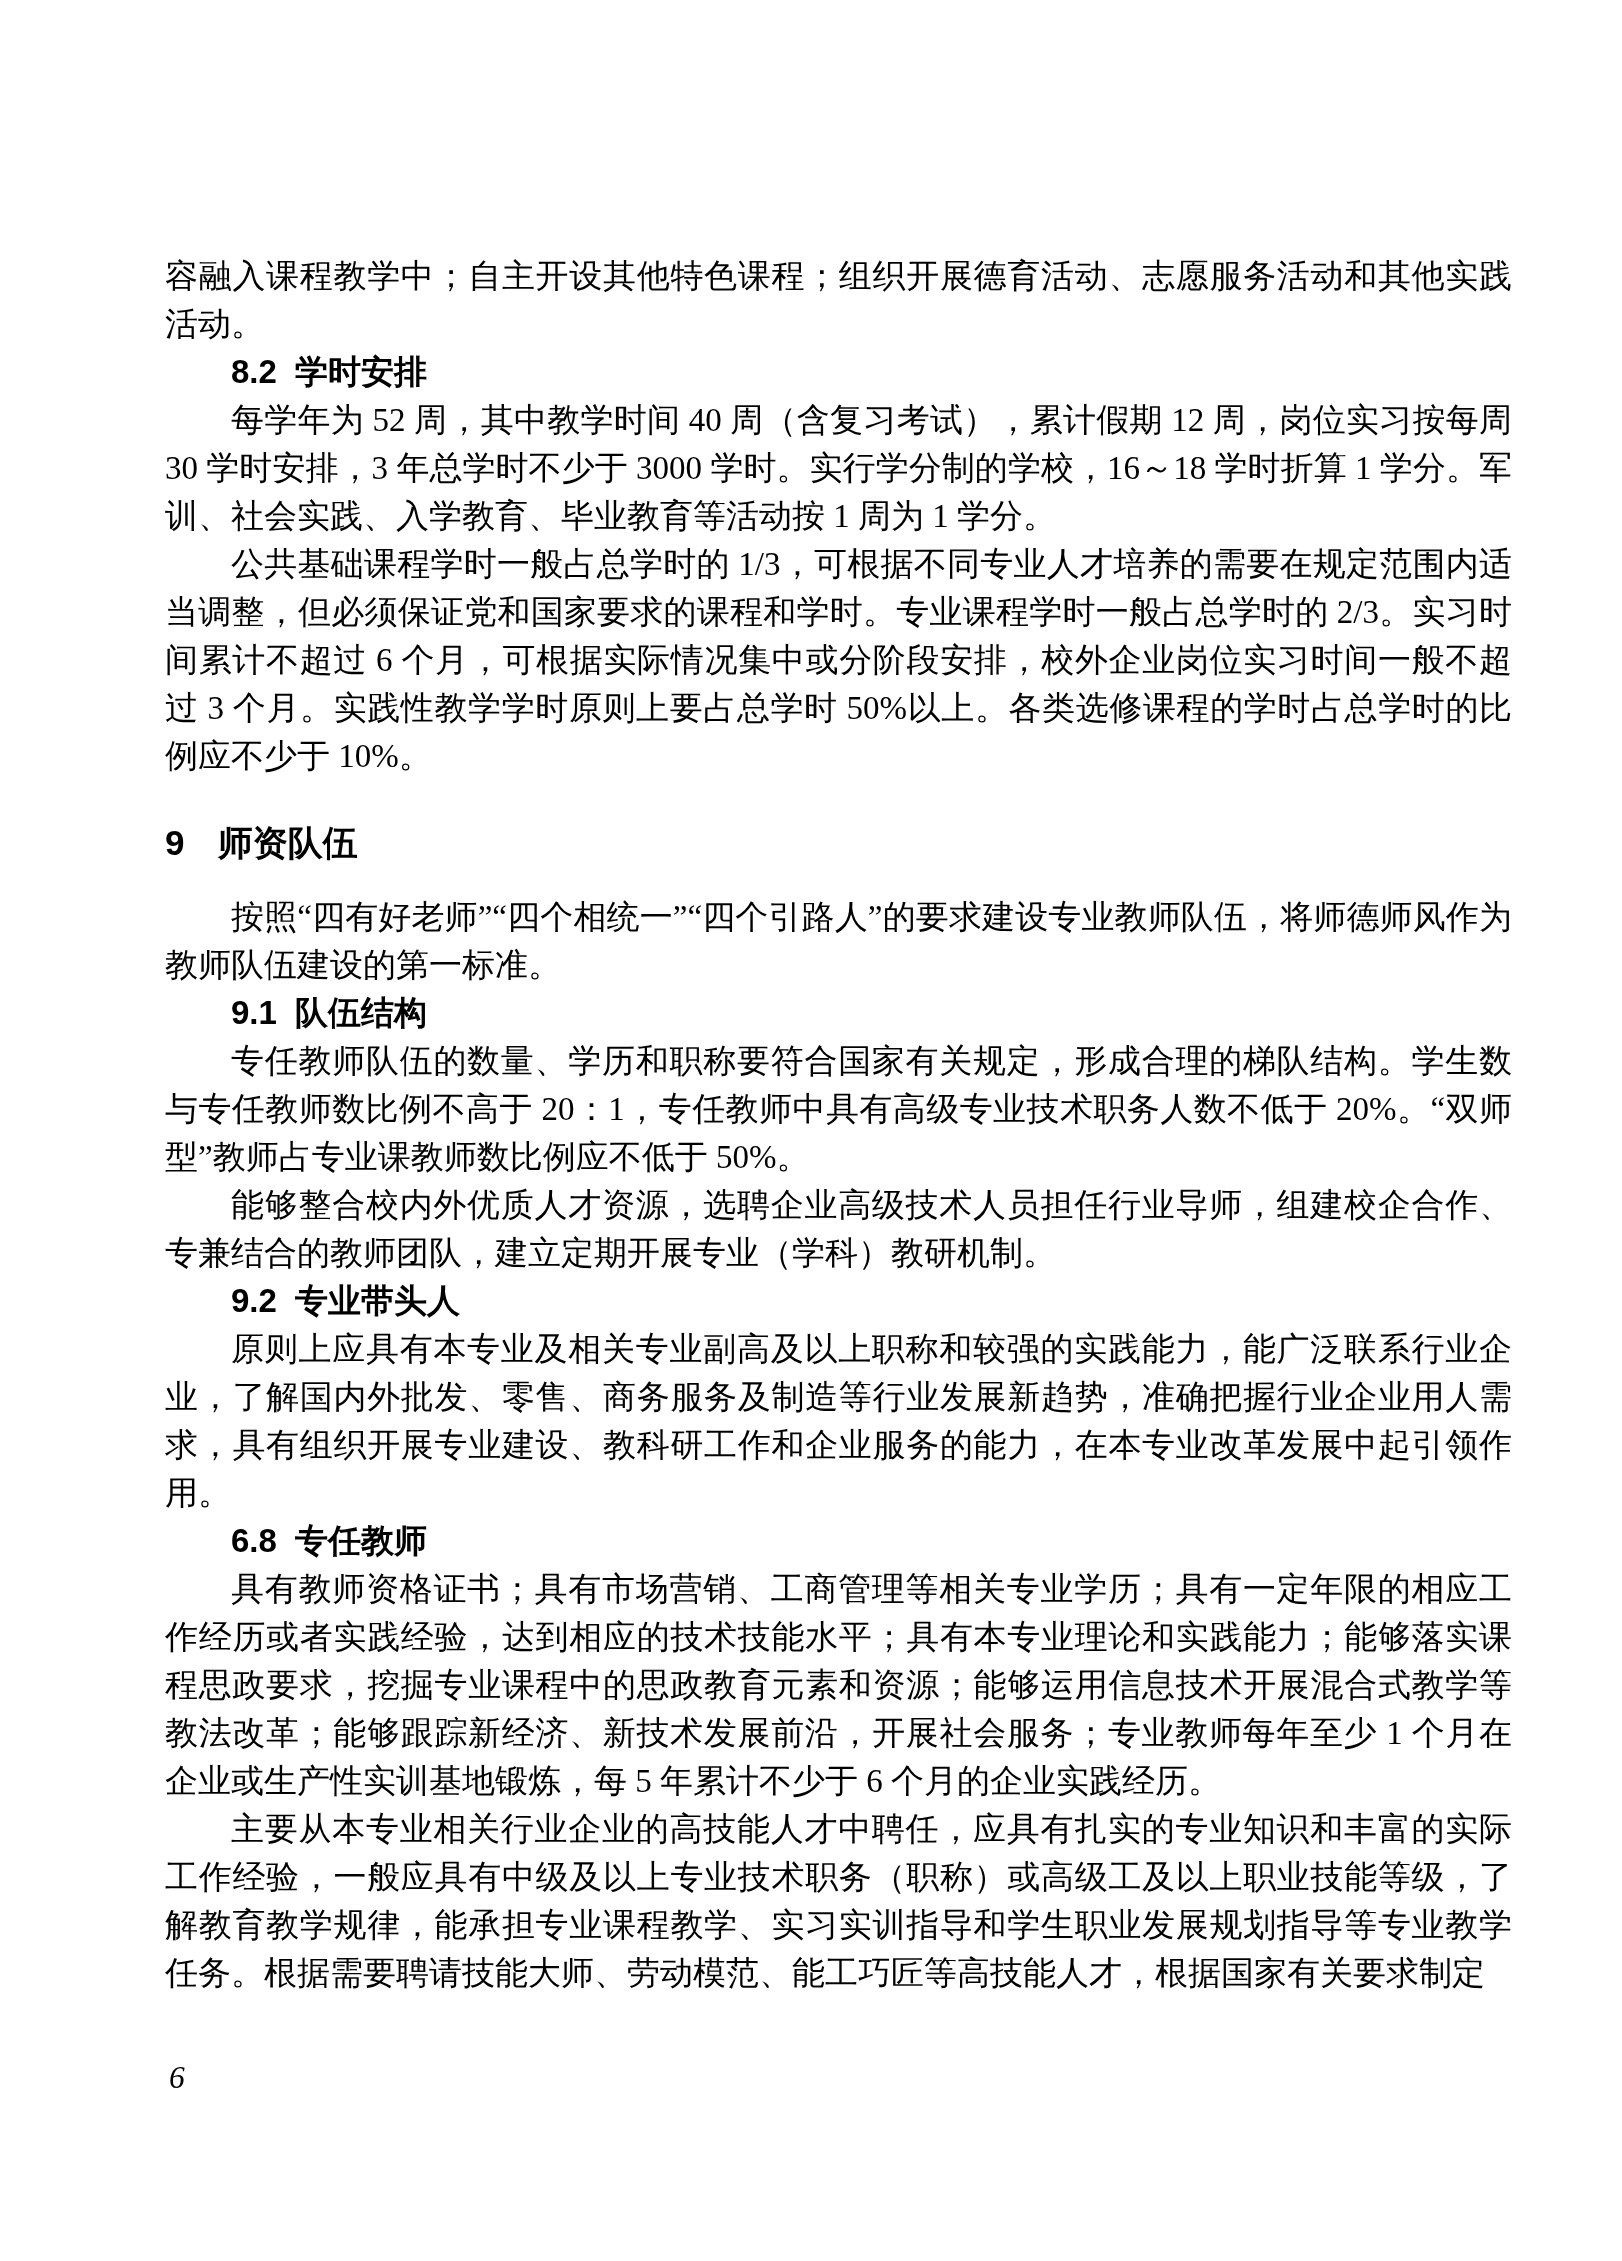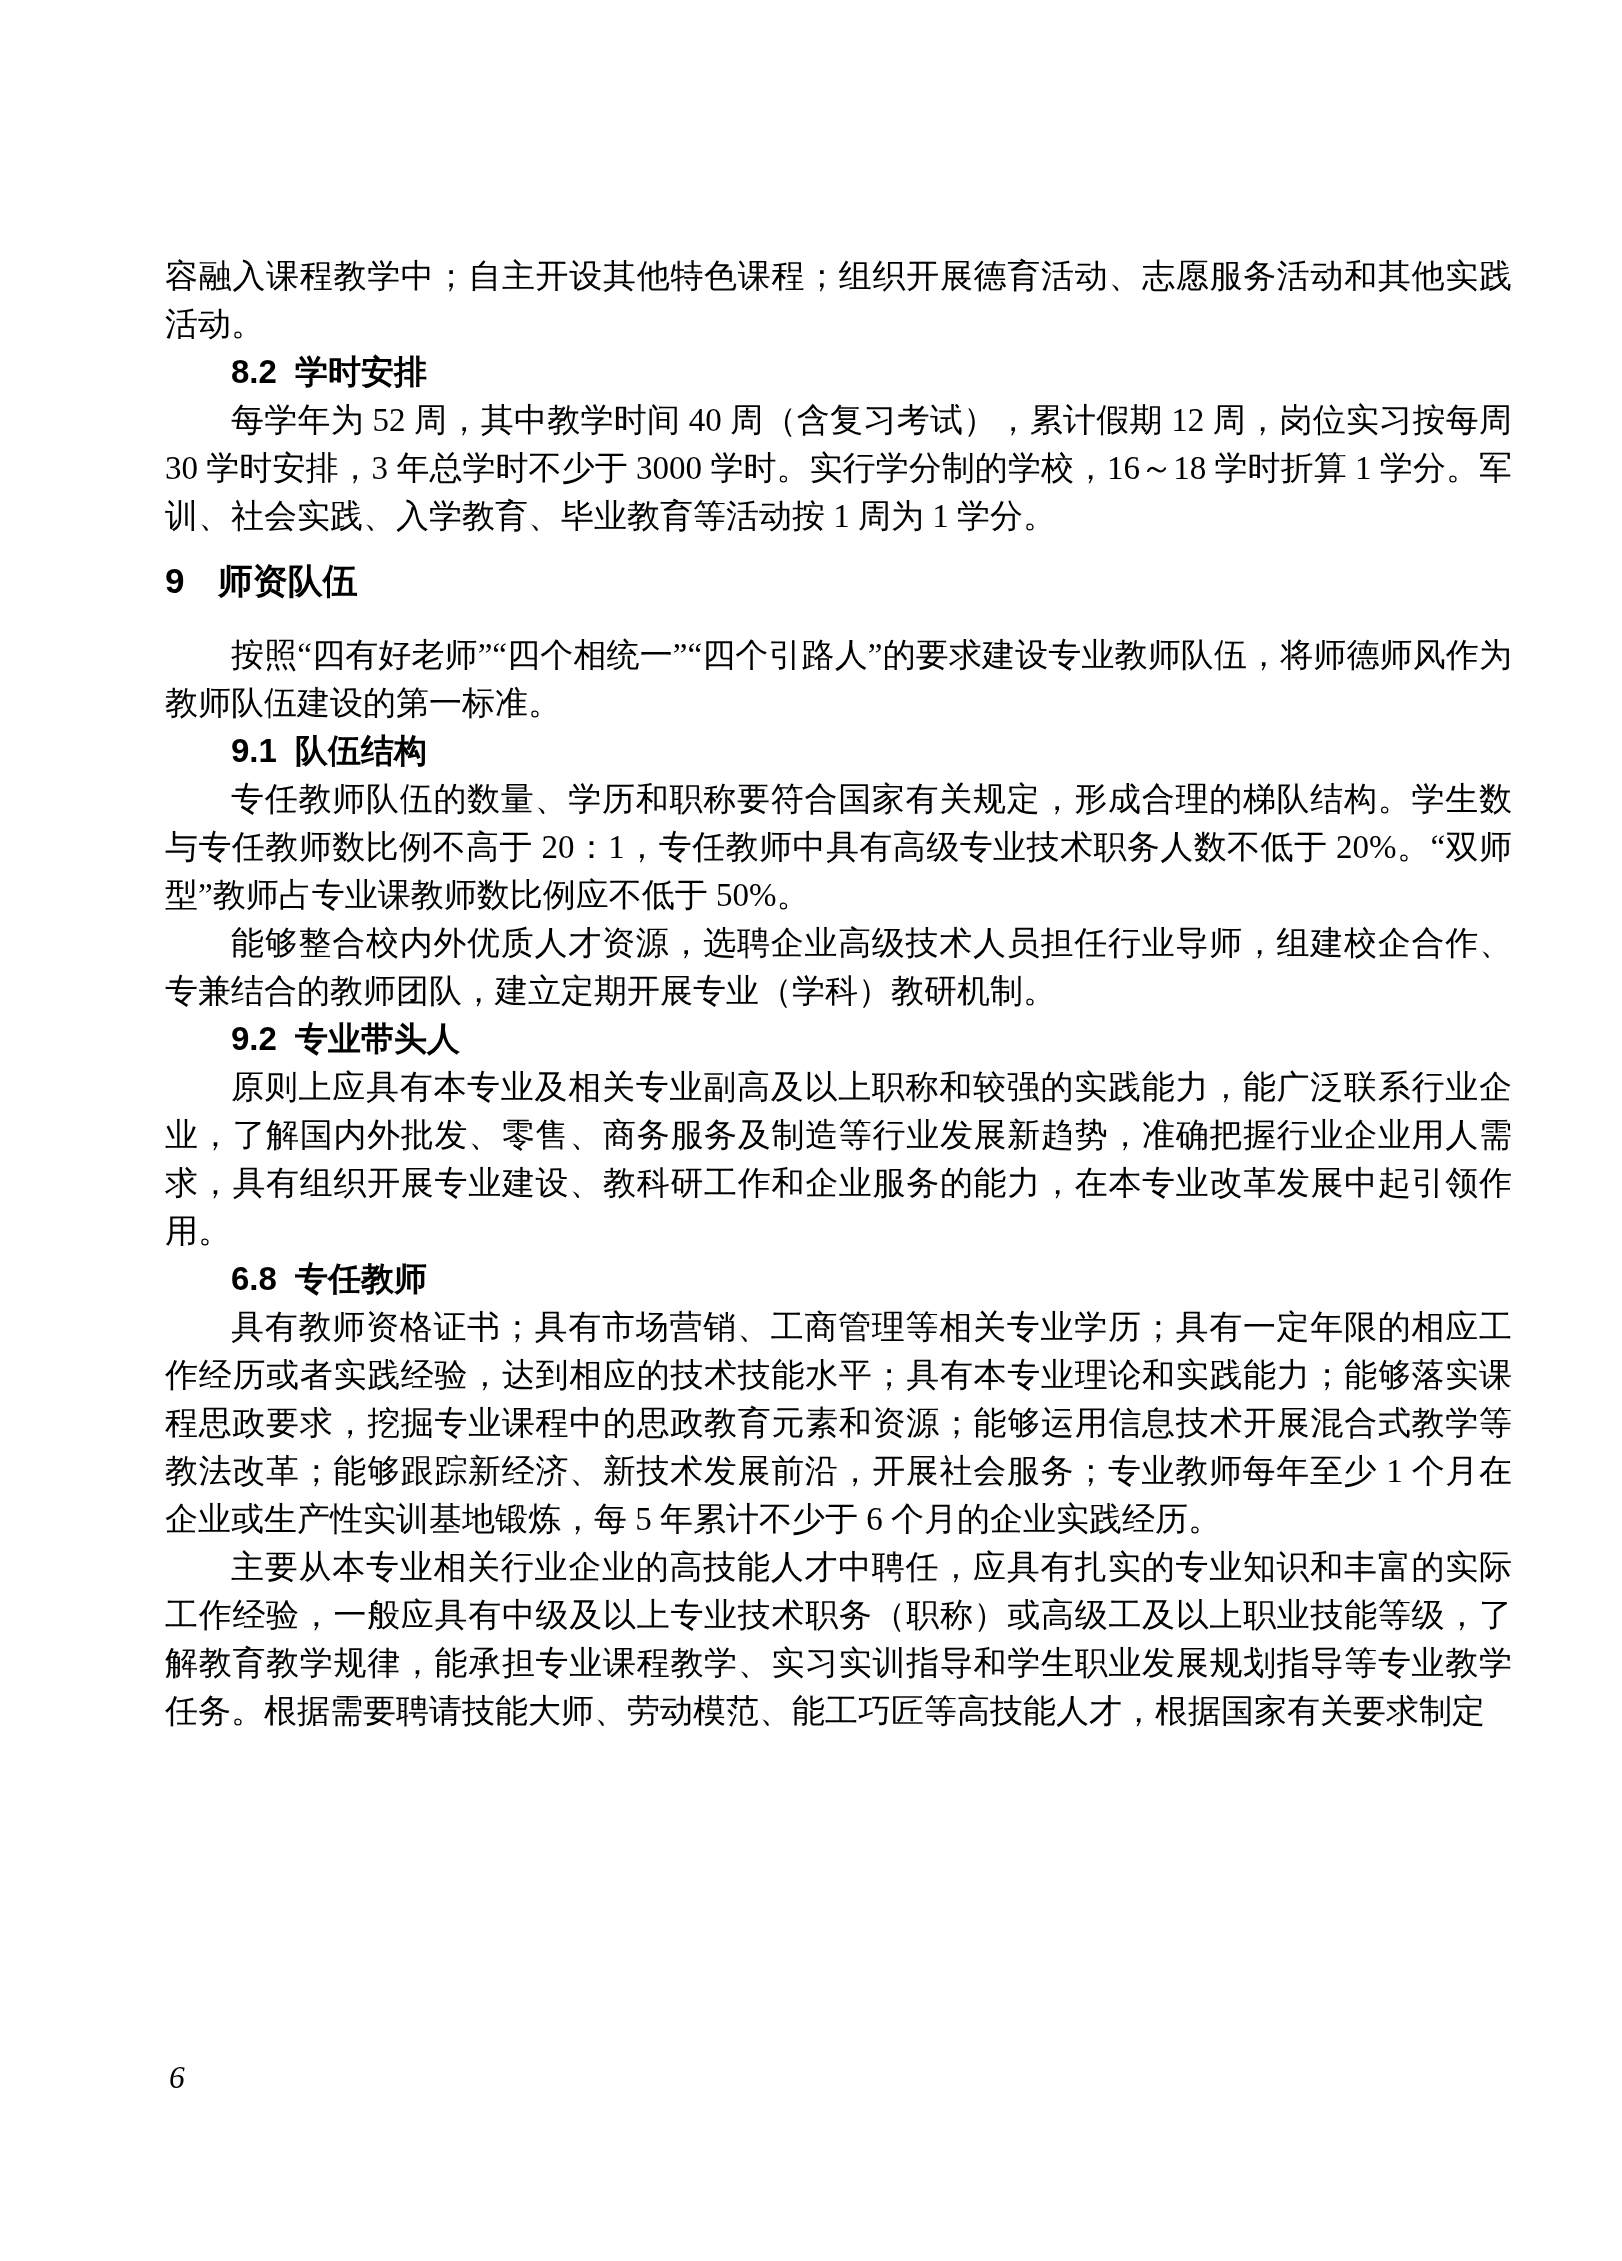--- a/index.html
+++ b/index.html
@@ -22,21 +22,21 @@
     overflow: hidden;
   }
   p.body {
     margin: 0;
     text-indent: 2em;
   }
   p.body.no-indent {
     text-indent: 0;
   }
   .h1 {
-    margin: 15px 0 25px 0;
+    margin: 37px 0 25px 0;
     font-family: "Liberation Sans", sans-serif;
     font-weight: bold;
     font-size: 35px;
     line-height: 51px;
     text-align: left;
   }
   .h1 .num {
     display: inline-block;
     margin-right: 0.95em;
   }
@@ -70,20 +70,21 @@
 <main class="page">
 
   <p class="body no-indent">容融入课程教学中；自主开设其他特色课程；组织开展德育活动、志愿服务活动和其他实践活动。</p>
 
   <h3 class="h2">
     <span class="num">8.2</span><span>学时安排</span>
   </h3>
 
   <p class="body">每学年为 52 周，其中教学时间 40 周（含复习考试），累计假期 12 周，岗位实习按每周 30 学时安排，3 年总学时不少于 3000 学时。实行学分制的学校，16～18 学时折算 1 学分。军训、社会实践、入学教育、毕业教育等活动按 1 周为 1 学分。</p>
 
+  <p class="body">公共基础课程学时一般占总学时的 1/3，可根据不同专业人才培养的需要在规定范围内适当调整，但必须保证党和国家要求的课程和学时。专业课程学时一般占总学时的 2/3。实习时间累计不超过 6 个月，可根据实际情况集中或分阶段安排，校外企业岗位实习时间一般不超过 3 个月。实践性教学学时原则上要占总学时 50%以上。各类选修课程的学时占总学时的比例应不少于 10%。</p>
 
   <h2 class="h1">
     <span class="num">9</span><span>师资队伍</span>
   </h2>
 
   <p class="body">按照“四有好老师”“四个相统一”“四个引路人”的要求建设专业教师队伍，将师德师风作为教师队伍建设的第一标准。</p>
 
   <h3 class="h2">
     <span class="num">9.1</span><span>队伍结构</span>
   </h3>

